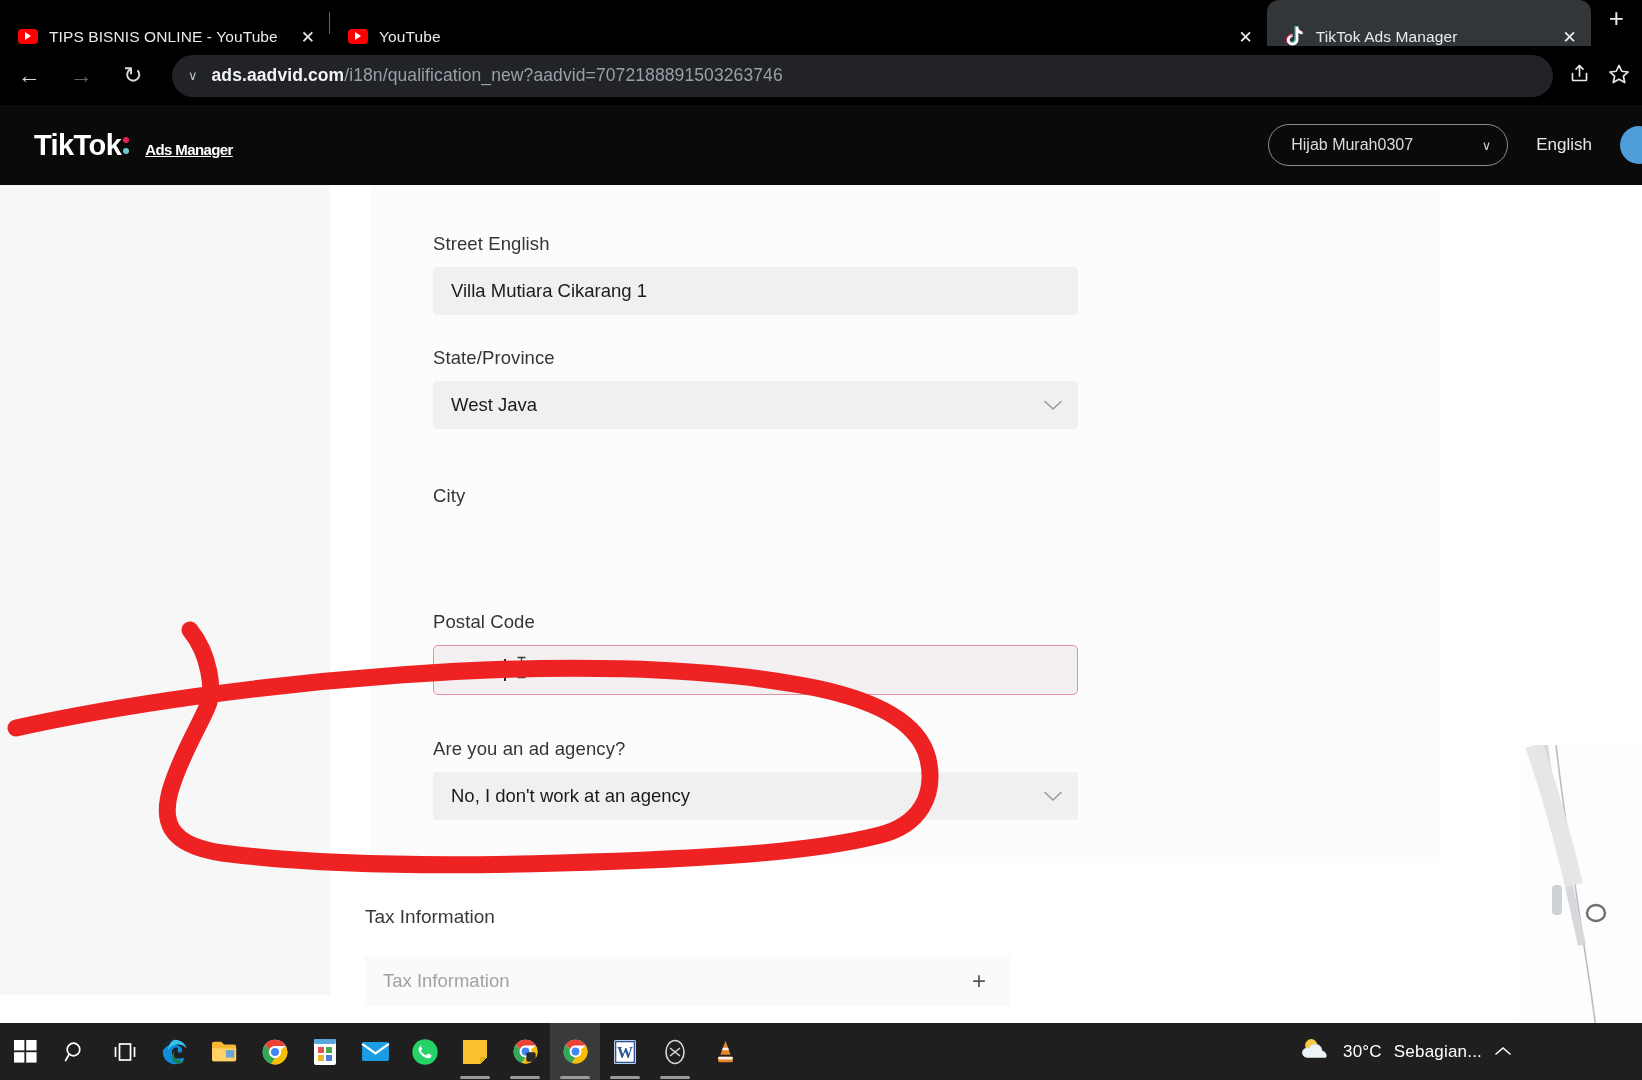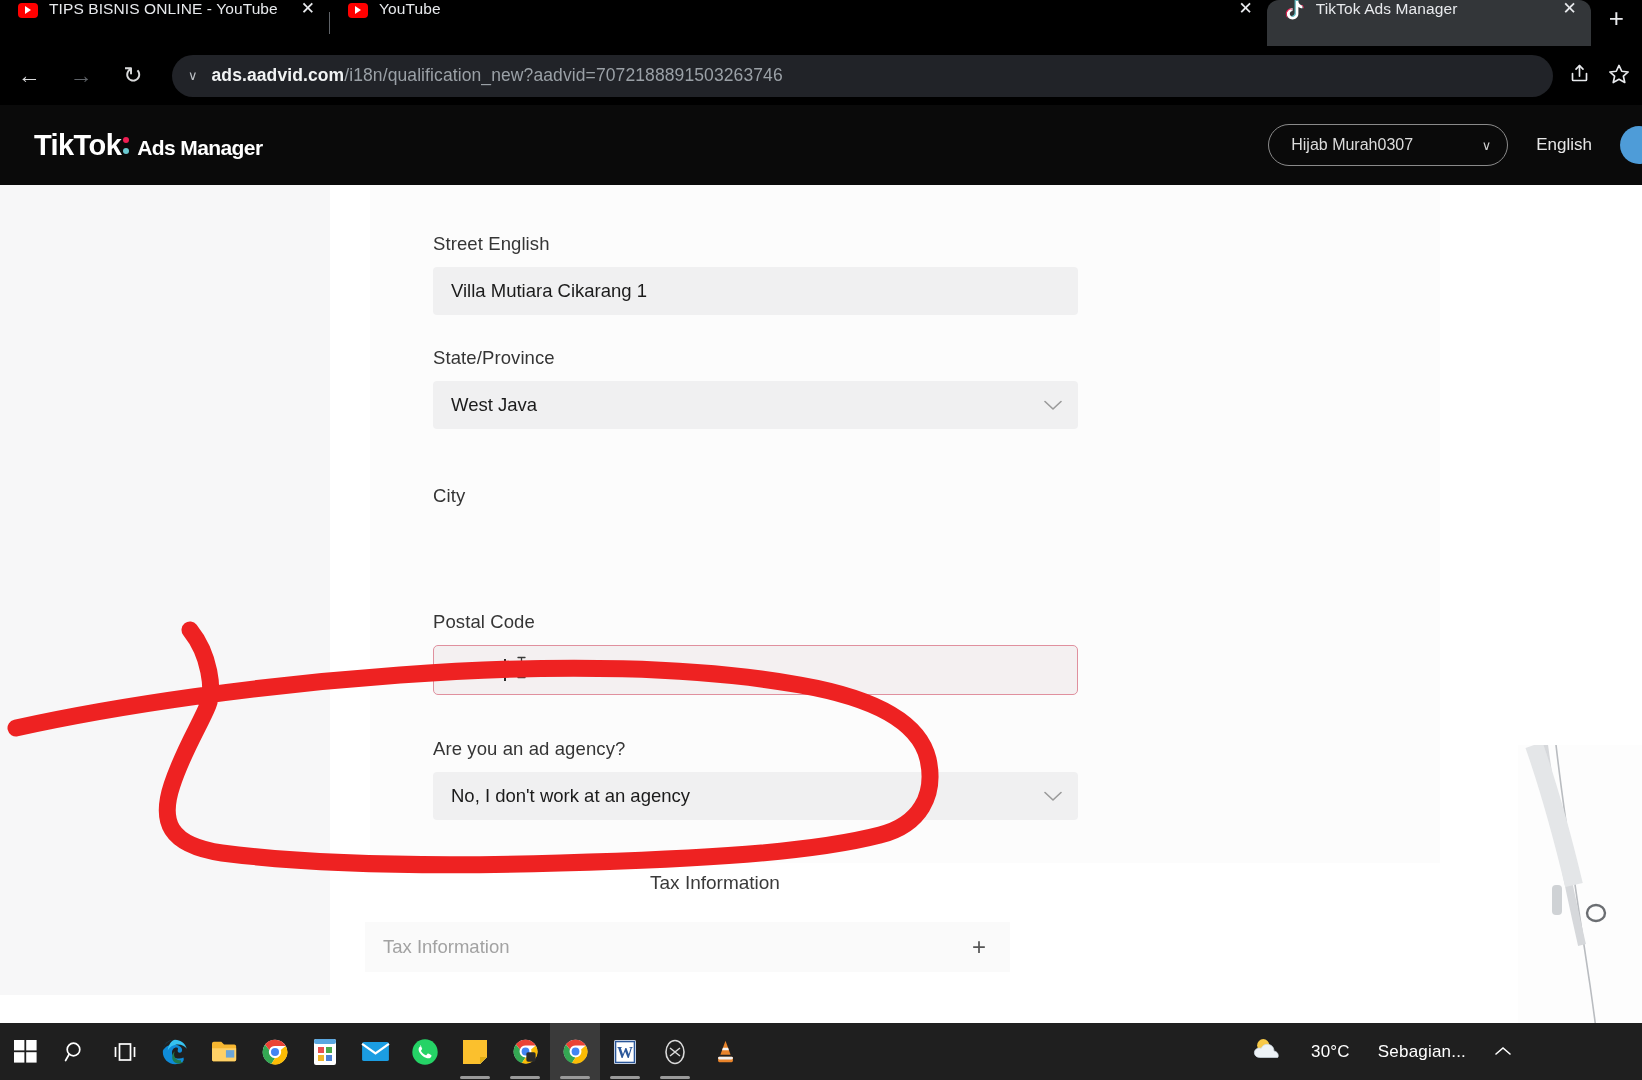--- a/index.html
+++ b/index.html
@@ -18,21 +18,21 @@
     background: #000000;
   }
   .tabstrip {
     position: absolute; top: 0; left: 0;
     width: 1642px; height: 46px;
     display: flex; align-items: flex-end;
   }
   .tab {
     position: relative;
     height: 46px;
-    display: flex; align-items: flex-start;
+    display: flex; align-items: flex-end;
     padding: 0 14px 0 18px;
     gap: 11px;
     color: #e8eaed;
     font-size: 15.5px;
     white-space: nowrap;
   }
   .tab.inactive { background: #000000; }
   .tab.active {
     background: #333639;
     border-top-left-radius: 12px;
@@ -115,21 +115,21 @@
     position: relative;
     width: 11px; height: 22px; margin: 0 1px;
   }
   .tt-logo .colon::before,
   .tt-logo .colon::after {
     content: ""; position: absolute; left: 1px;
     width: 6px; height: 6px; border-radius: 50%;
   }
   .tt-logo .colon::before { top: 4px; background: #ee1d52; }
   .tt-logo .colon::after { top: 15px; background: #69c9d0; }
-  .tt-logo .sub { font-size: 21px; font-weight: 700; margin-left: 3px; }
+  .tt-logo .sub { font-size: 15px; font-weight: 700; margin-left: 11px; text-decoration: underline; }
 
   .tt-right {
     margin-left: auto; display: flex; align-items: center; gap: 28px;
     padding-right: 0;
   }
   .acct-pill {
     border: 1.5px solid #8a8a8a;
     border-radius: 22px;
     height: 42px; min-width: 240px;
     display: flex; align-items: center; justify-content: space-between;
@@ -196,21 +196,21 @@
   .caret {
     display: inline-block; width: 1.6px; height: 22px;
     background: #2a2a2a; margin-left: 1px;
     vertical-align: -4px;
   }
   .ibeam {
     position: absolute; left: 82px; top: 50%; transform: translateY(-50%);
     color: #3a3a3a;
   }
 
-  .tax-section { position: absolute; left: 20px; top: 687px; width: 700px; text-align: center; }
+  .tax-section { position: absolute; left: 20px; top: 721px; width: 700px; }
   .tax-heading { font-size: 19px; color: #3a3a3a; }
   .tax-row {
     margin-top: 28px;
     height: 50px; width: 645px;
     background: #fafafa;
     display: flex; align-items: center; justify-content: space-between;
     padding: 0 24px 0 18px;
     font-size: 18.5px; color: #a2a2a2;
   }
   .tax-plus { color: #555; font-size: 24px; line-height: 1; font-weight: 300; }
@@ -245,21 +245,21 @@
     position: relative;
   }
   .tb-item.active-app { background: #3a3a3a; }
   .tb-item.running::after {
     content: ""; position: absolute; bottom: 1px;
     left: 50%; transform: translateX(-50%);
     width: 30px; height: 3px; background: #9a9a9a; border-radius: 2px;
   }
   .tb-right {
     margin-left: auto; display: flex; align-items: center;
-    gap: 28px; padding-right: 130px;
+    gap: 12px; padding-right: 130px;
     color: #ffffff; font-size: 17px;
   }
   .weather-txt { letter-spacing: .2px; }
 </style>
 </head>
 <body>
 
 <div id="root">
 
   <div class="browser-chrome">

